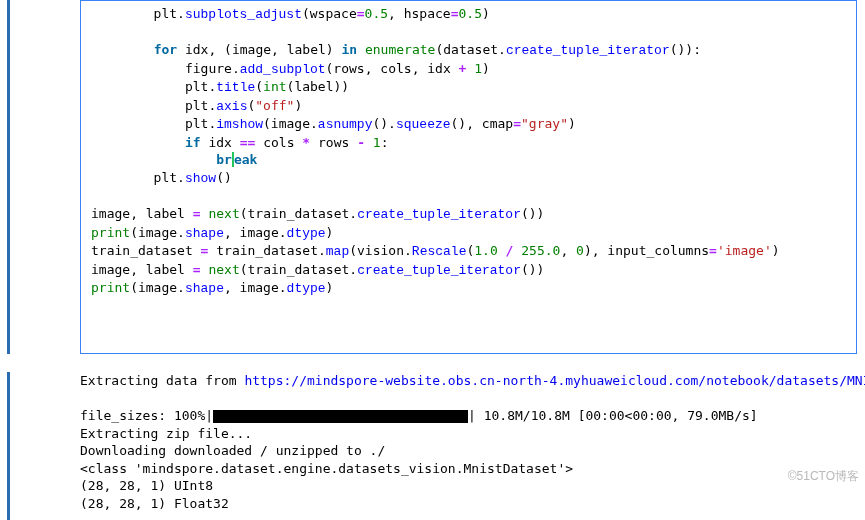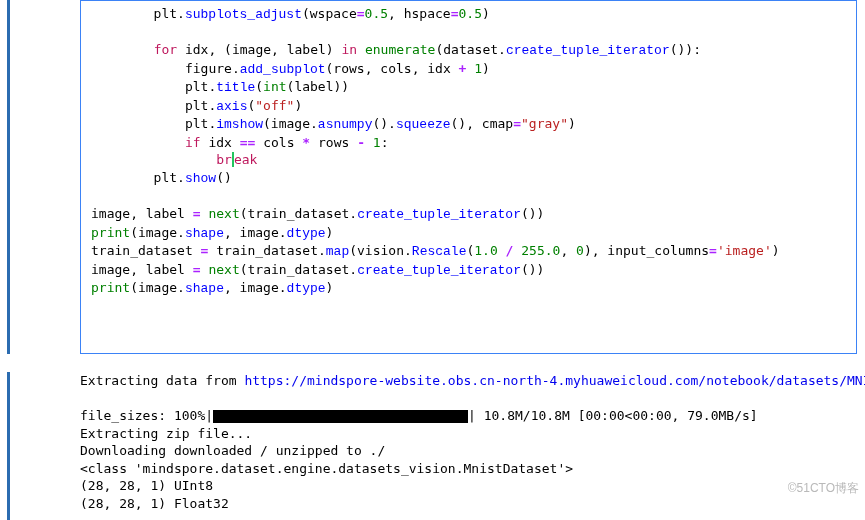--- a/index.html
+++ b/index.html
@@ -42,40 +42,40 @@
   }
   .code-cell pre {
     padding: 4px 10px 4px 10px;
     white-space: pre;
   }
   .output-cell { margin-top: 18px; }
   .output-cell pre {
     white-space: pre;
     color: #000000;
   }
-  .tok-key { color: #be185d; font-weight: normal; }
+  .tok-key { color: #0369a1; font-weight: bold; }
   .tok-num { color: #008000; }
   .tok-bif { color: #008000; }
   .tok-str { color: #ba2121; }
   .tok-op  { color: #aa22ff; font-weight: bold; }
   .tok-nam { color: #000000; }
   .tok-fn  { color: #0000ff; font-family: Liberation Mono, monospace; }
   .link    { color: #0000ee; }
   .cursor-mark { border-left: 2px solid #22c55e; }
   .progress-bar {
     display: inline-block;
     background: #000000;
     height: 13px;
     width: 255px;
     vertical-align: text-bottom;
   }
   .watermark {
     position: absolute;
     right: 6px;
-    bottom: 24px;
+    bottom: 36px;
     color: #b9b9b9;
     font-size: 12px;
     font-family: sans-serif;
   }
 </style>
 </head>
 <body>
 
 <div class="cell-row code-cell" style="height:354px;">
   <div class="gutter">

